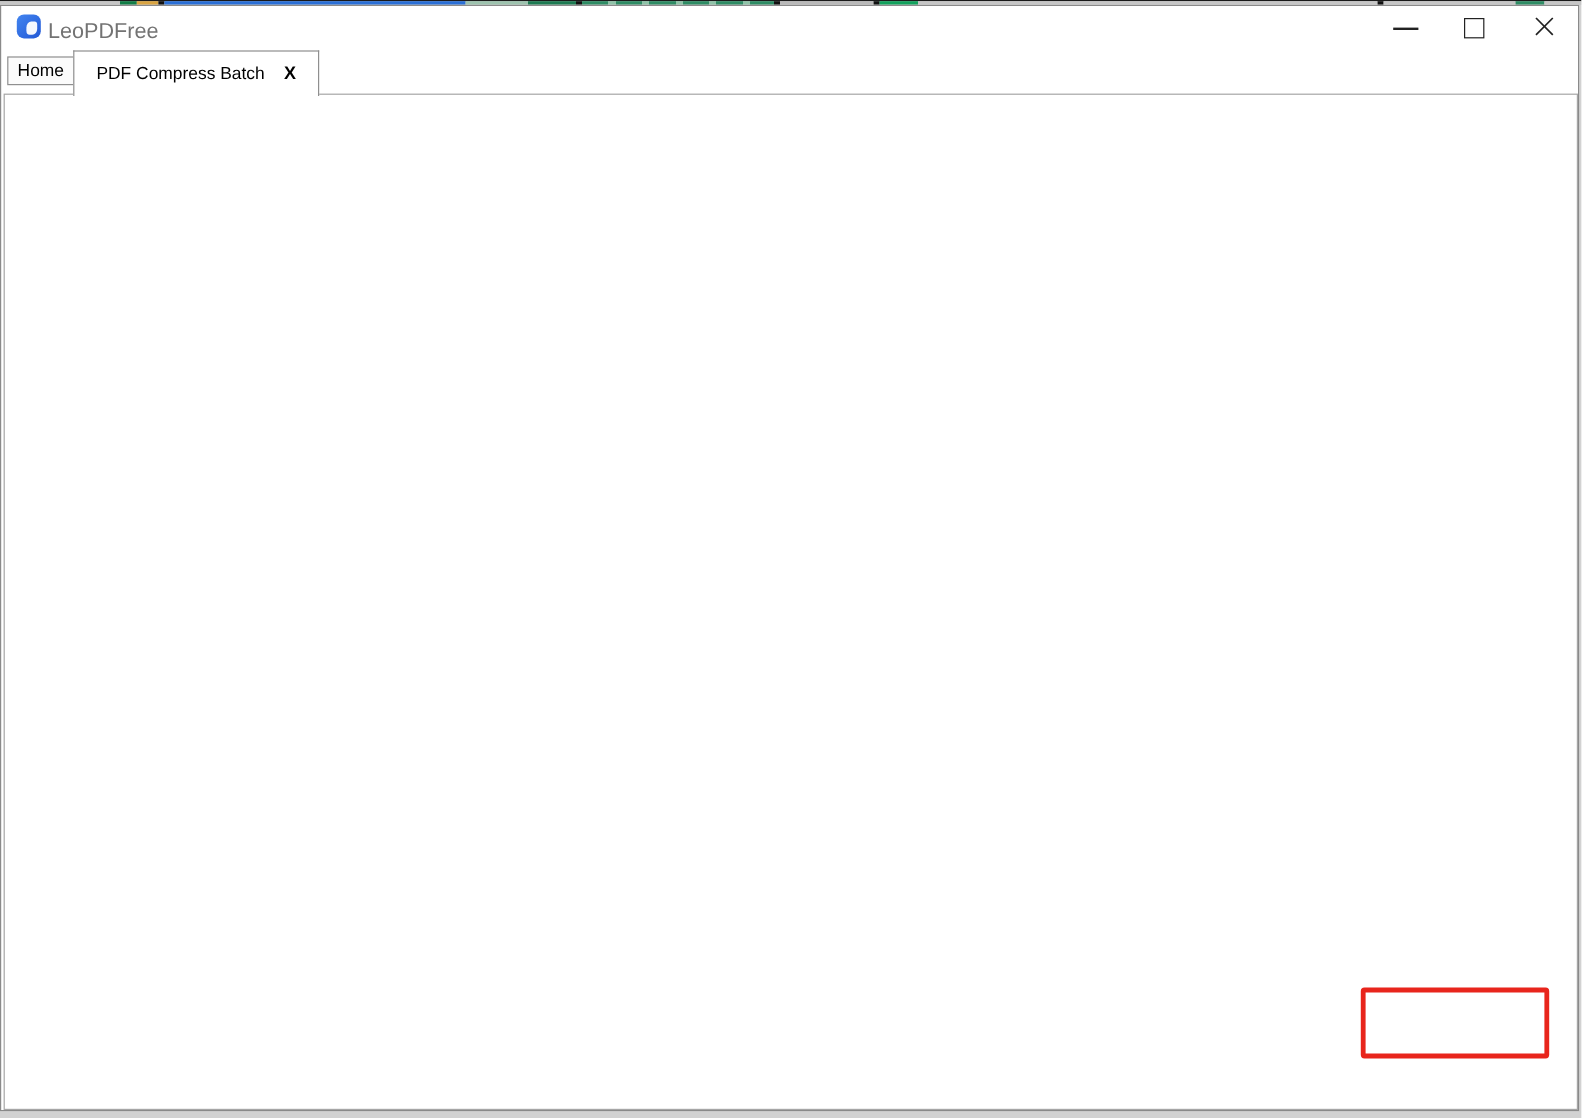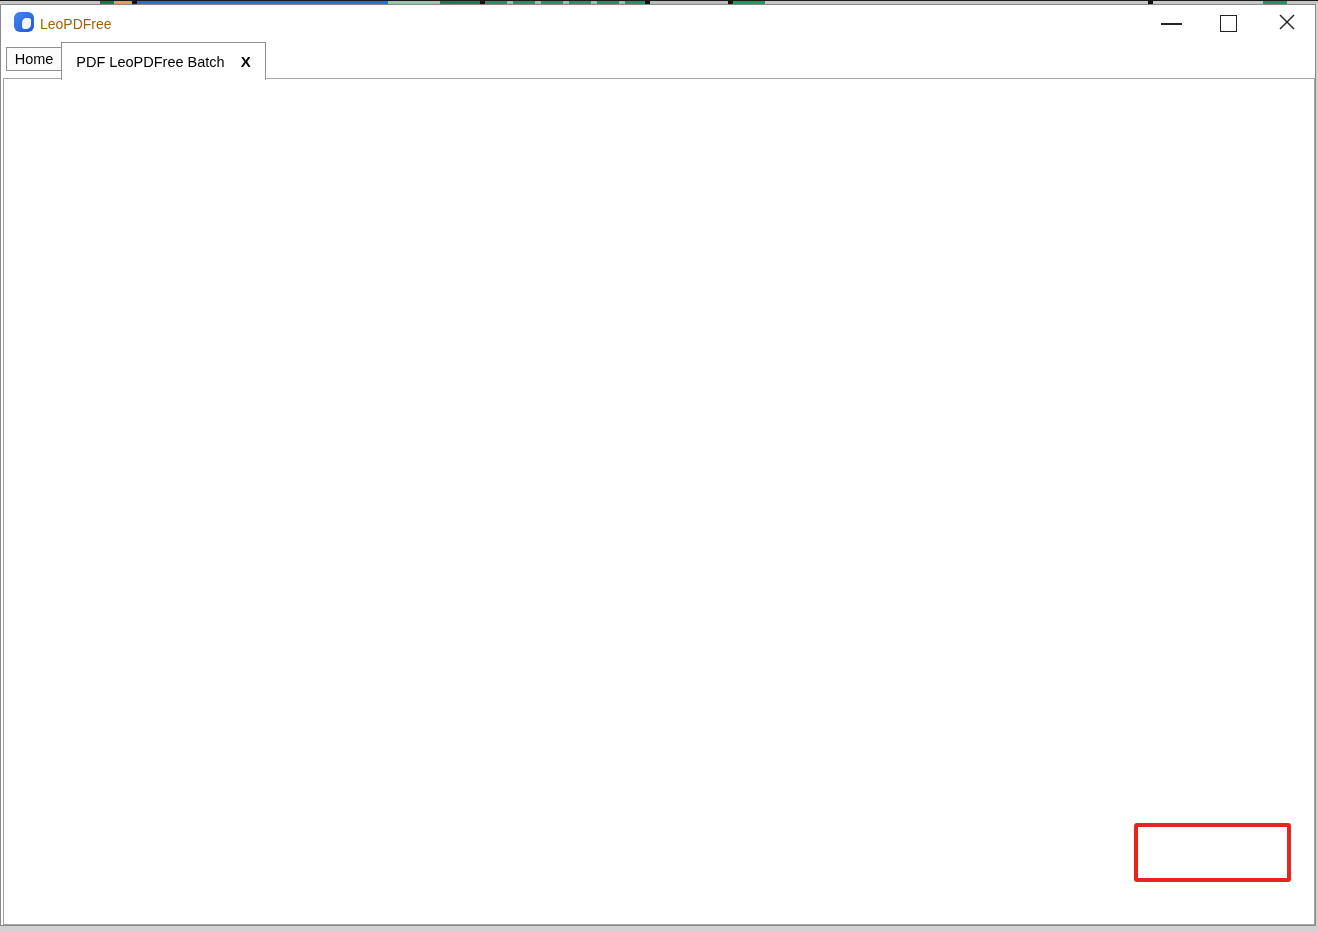--- a/index.html
+++ b/index.html
@@ -21,21 +21,21 @@
   .seg-r{flex:1;background:#c6c6c6}
 
   .window { position:absolute; left:0; top:4px; width:1316px; height:922px;
             background:#fff; border:1px solid #8a8a8a; }
 
   
   .app-icon { position:absolute; left:13px; top:7px; width:20px; height:20px; border-radius:6px;
               background:linear-gradient(135deg,#4285f0,#2258d6); }
   .app-icon::after { content:""; position:absolute; right:3px; bottom:3px; width:9px; height:11px;
               background:#fff; border-radius:45% 25% 45% 30%; opacity:.95; }
-  .win-title { position:absolute; left:39px; top:11px; font-size:14px; color:#a16207; }
+  .win-title { position:absolute; left:39px; top:11px; font-size:18px; color:#737373; }
   .win-btn { position:absolute; cursor:default; }
   .btn-min { left:1152px; top:4px; width:36px; height:26px; }
   .btn-min::after { content:""; position:absolute; left:8px; top:14px; width:21px; height:1.6px; background:#222; }
   .btn-max { left:1210px; top:4px; width:36px; height:26px; }
   .btn-max::after { content:""; position:absolute; left:9px; top:6px; width:15px; height:15px; border:1.4px solid #222; }
   .btn-close { left:1268px; top:4px; width:36px; height:26px; }
 
   
   .tab { position:absolute; background:#fff; border:1px solid #8f8f8f; display:flex;
          align-items:center; justify-content:center; font-size:14.5px; color:#000; }
@@ -120,21 +120,21 @@
       <svg width="36" height="26" viewBox="0 0 36 26">
           <line x1="11" y1="6" x2="25" y2="20" stroke="#222" stroke-width="1.4"></line>
           <line x1="25" y1="6" x2="11" y2="20" stroke="#222" stroke-width="1.4"></line>
         </svg>
     </div>
 
     <div class="tab tab-home">
       <span>Home</span>
     </div>
     <div class="tab tab-active">
-      <span>PDF LeoPDFree Batch</span>
+      <span>PDF Compress Batch</span>
       <span class="tab-close-x">X</span>
     </div>
 
     <div class="panel"></div>
 
     <div class="table">
       <div class="t-head" id="header-row">
           <div class="hcell">File Name</div>
           <div class="hcell">Update Time</div>
           <div class="hcell">Page Count</div>

